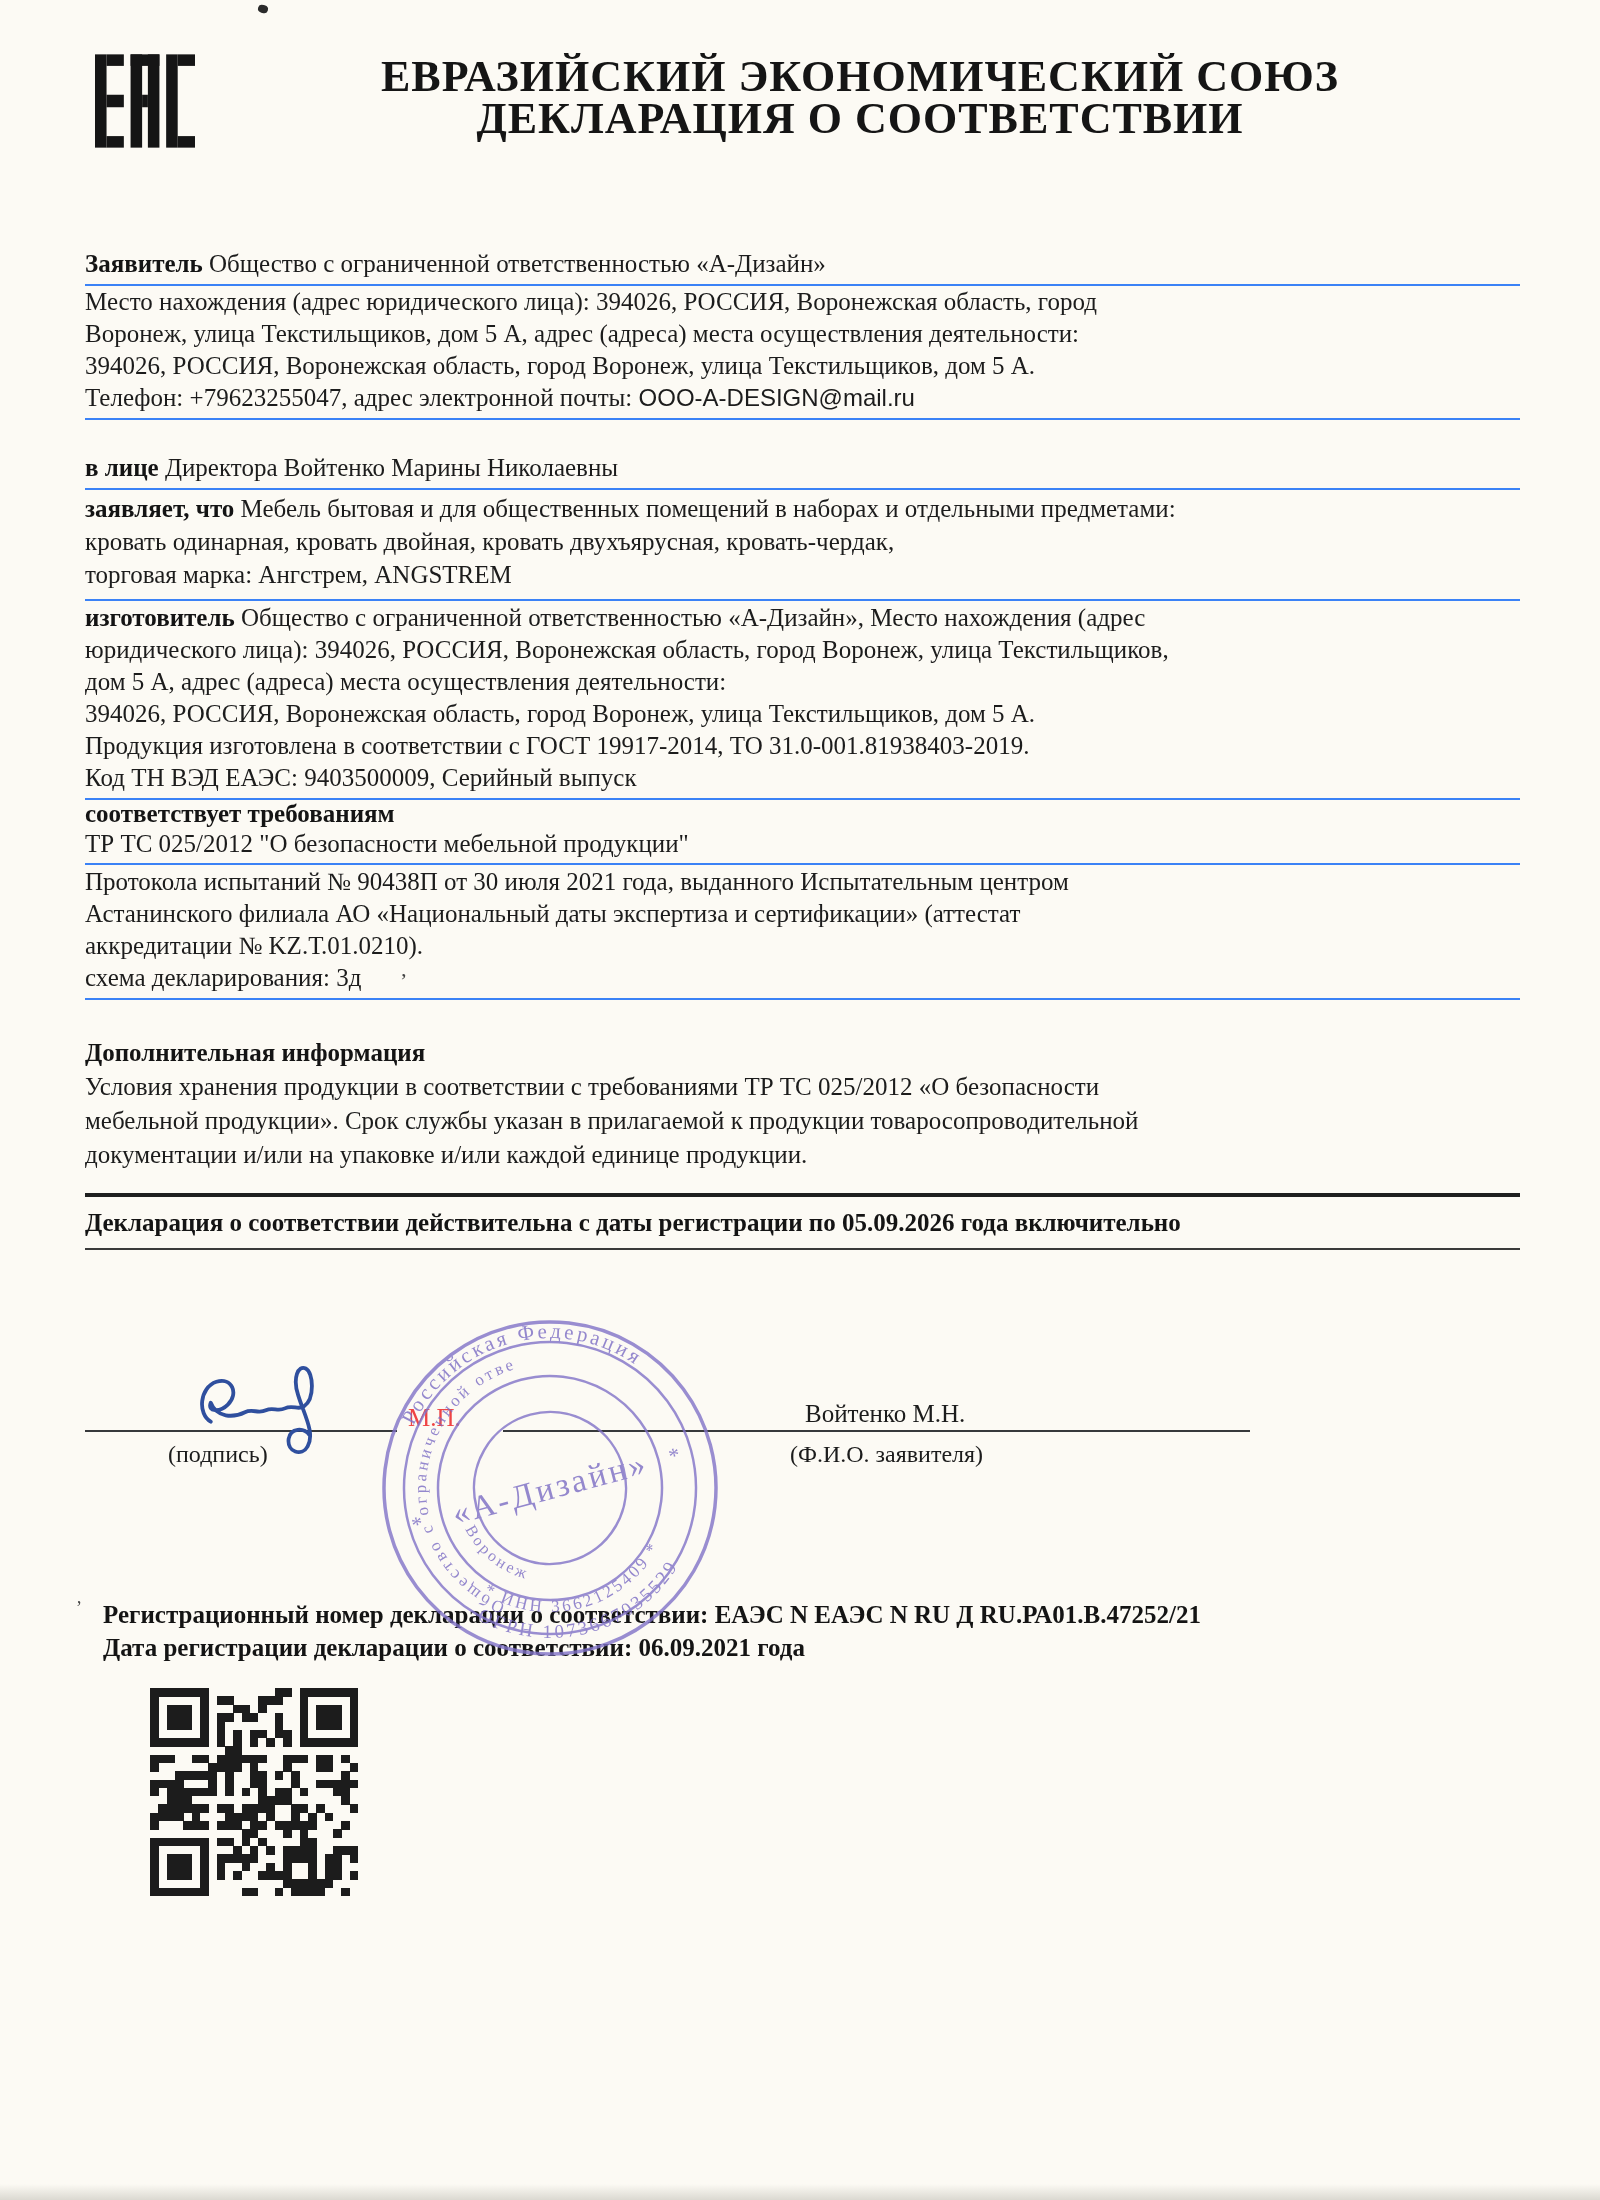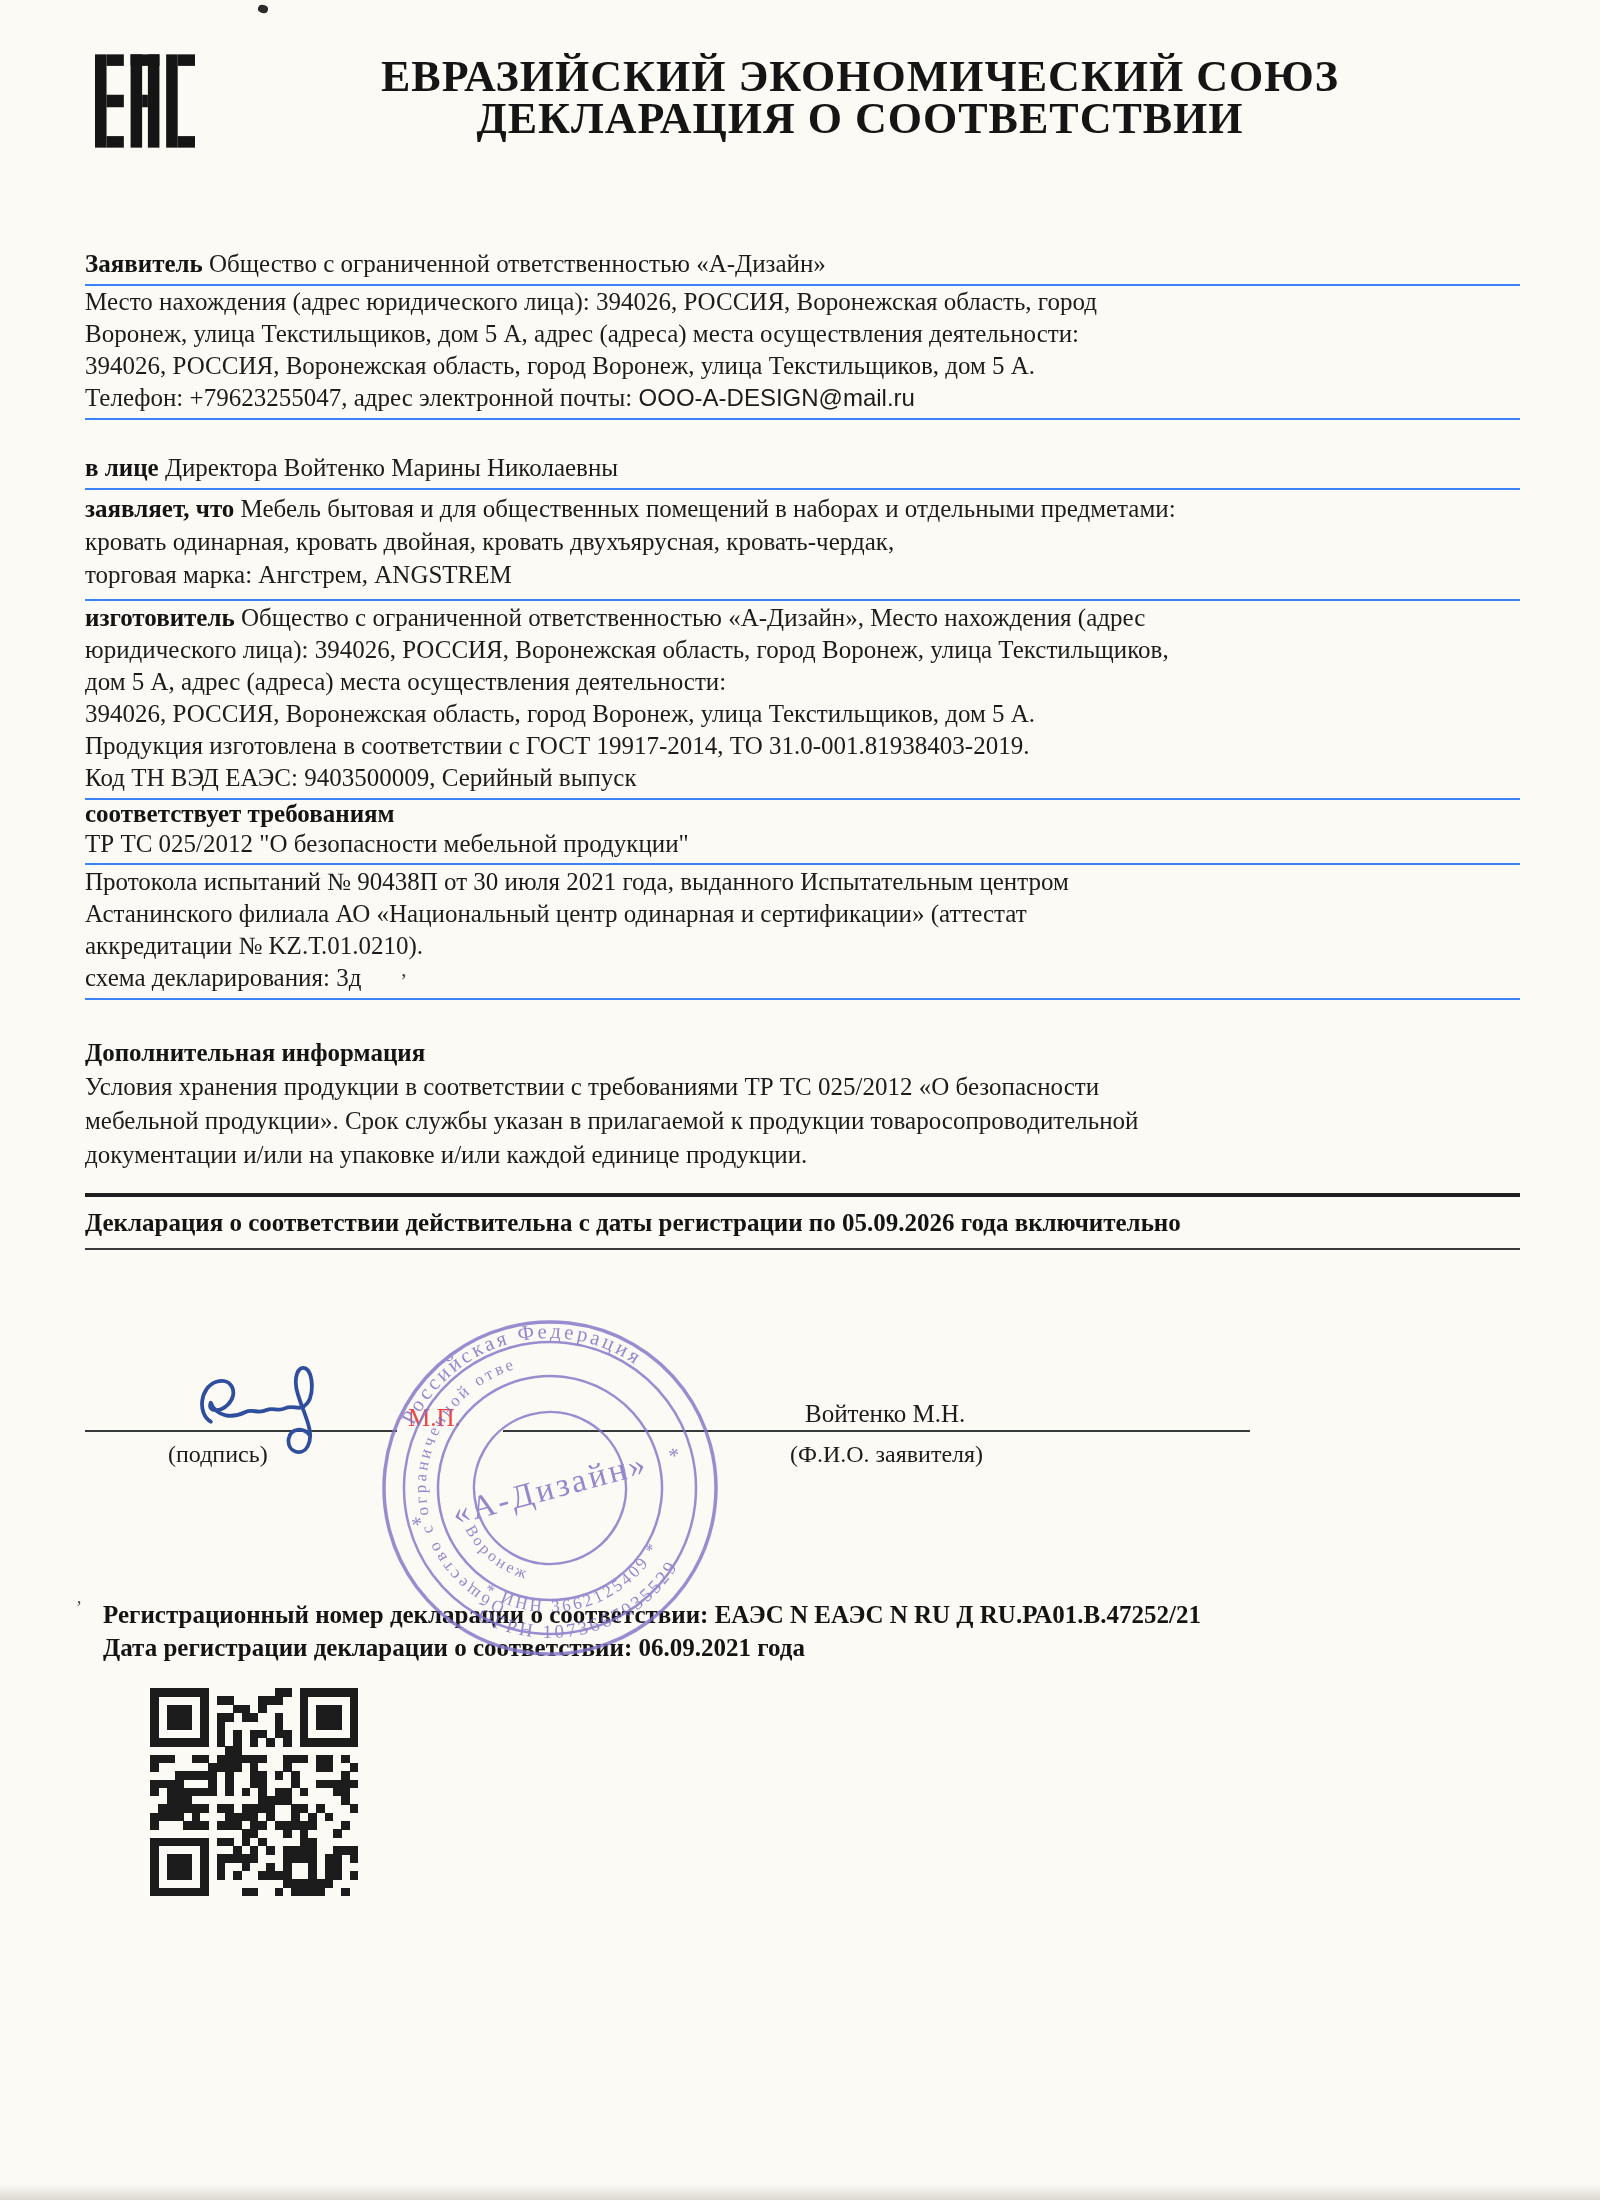--- a/index.html
+++ b/index.html
@@ -105,21 +105,21 @@
     <div>Код ТН ВЭД ЕАЭС: 9403500009, Серийный выпуск</div>
   </div>
 
   <div class="blk ul pb4" style="top:799px;line-height:30px;">
     <div class="b">соответствует требованиям</div>
     <div>ТР ТС 025/2012 "О безопасности мебельной продукции"</div>
   </div>
 
   <div class="blk ul pb4" style="top:866px">
     <div>Протокола испытаний № 90438П от 30 июля 2021 года, выданного Испытательным центром</div>
-    <div>Астанинского филиала АО «Национальный центр одинарная и сертификации» (аттестат</div>
+    <div>Астанинского филиала АО «Национальный даты экспертиза и сертификации» (аттестат</div>
     <div>аккредитации № KZ.Т.01.0210).</div>
     <div>схема декларирования: 3д</div>
   </div>
 
   <div class="blk" style="top:1036px;line-height:34px;">
     <div class="b">Дополнительная информация</div>
     <div>Условия хранения продукции в соответствии с требованиями ТР ТС 025/2012 «О безопасности</div>
     <div>мебельной продукции». Срок службы указан в прилагаемой к продукции товаросопроводительной</div>
     <div>документации и/или на упаковке и/или каждой единице продукции.</div>
   </div>

